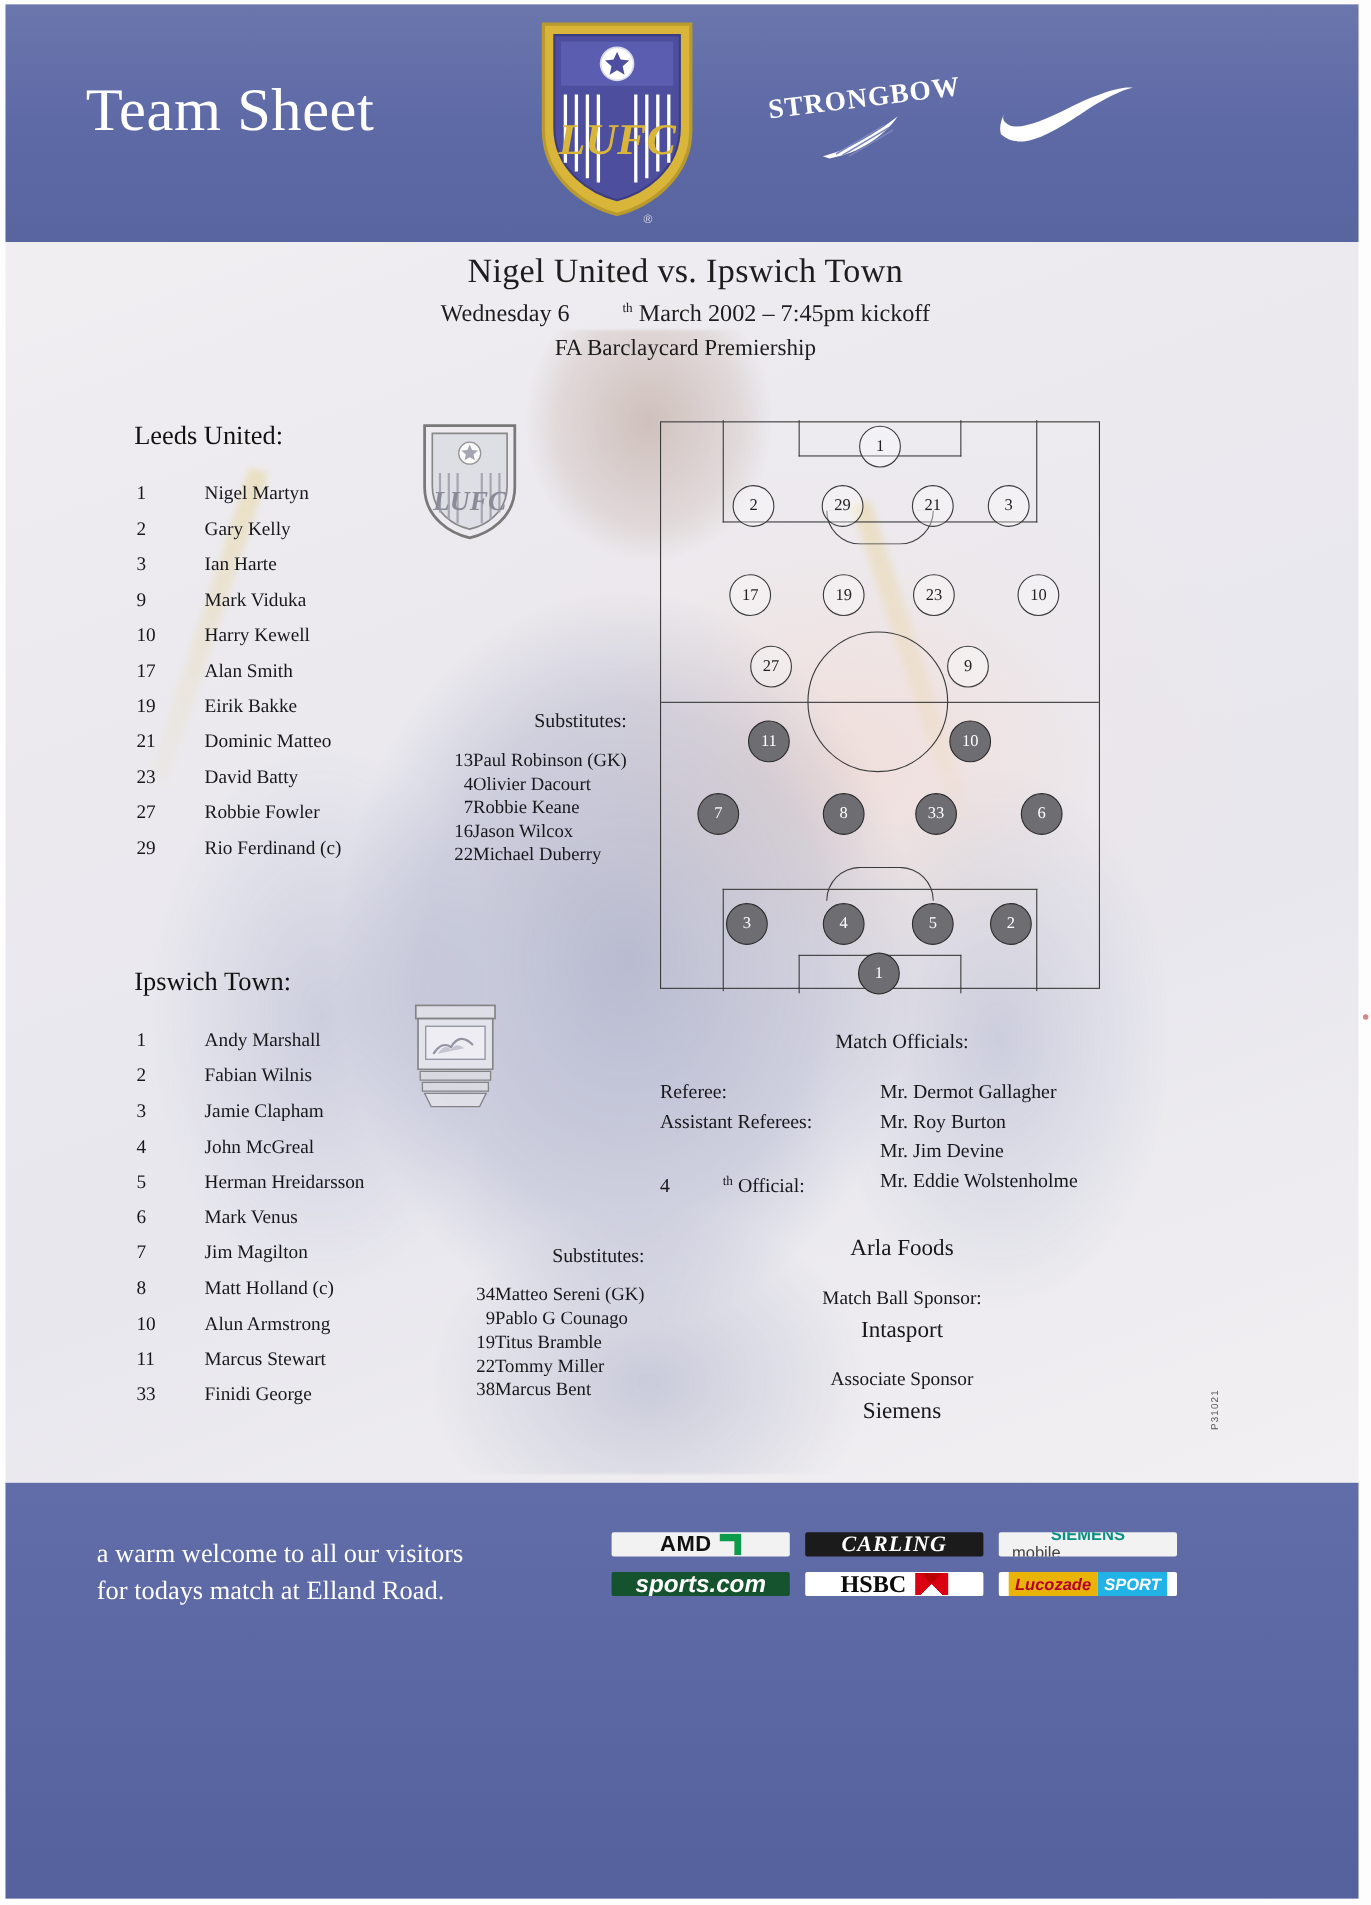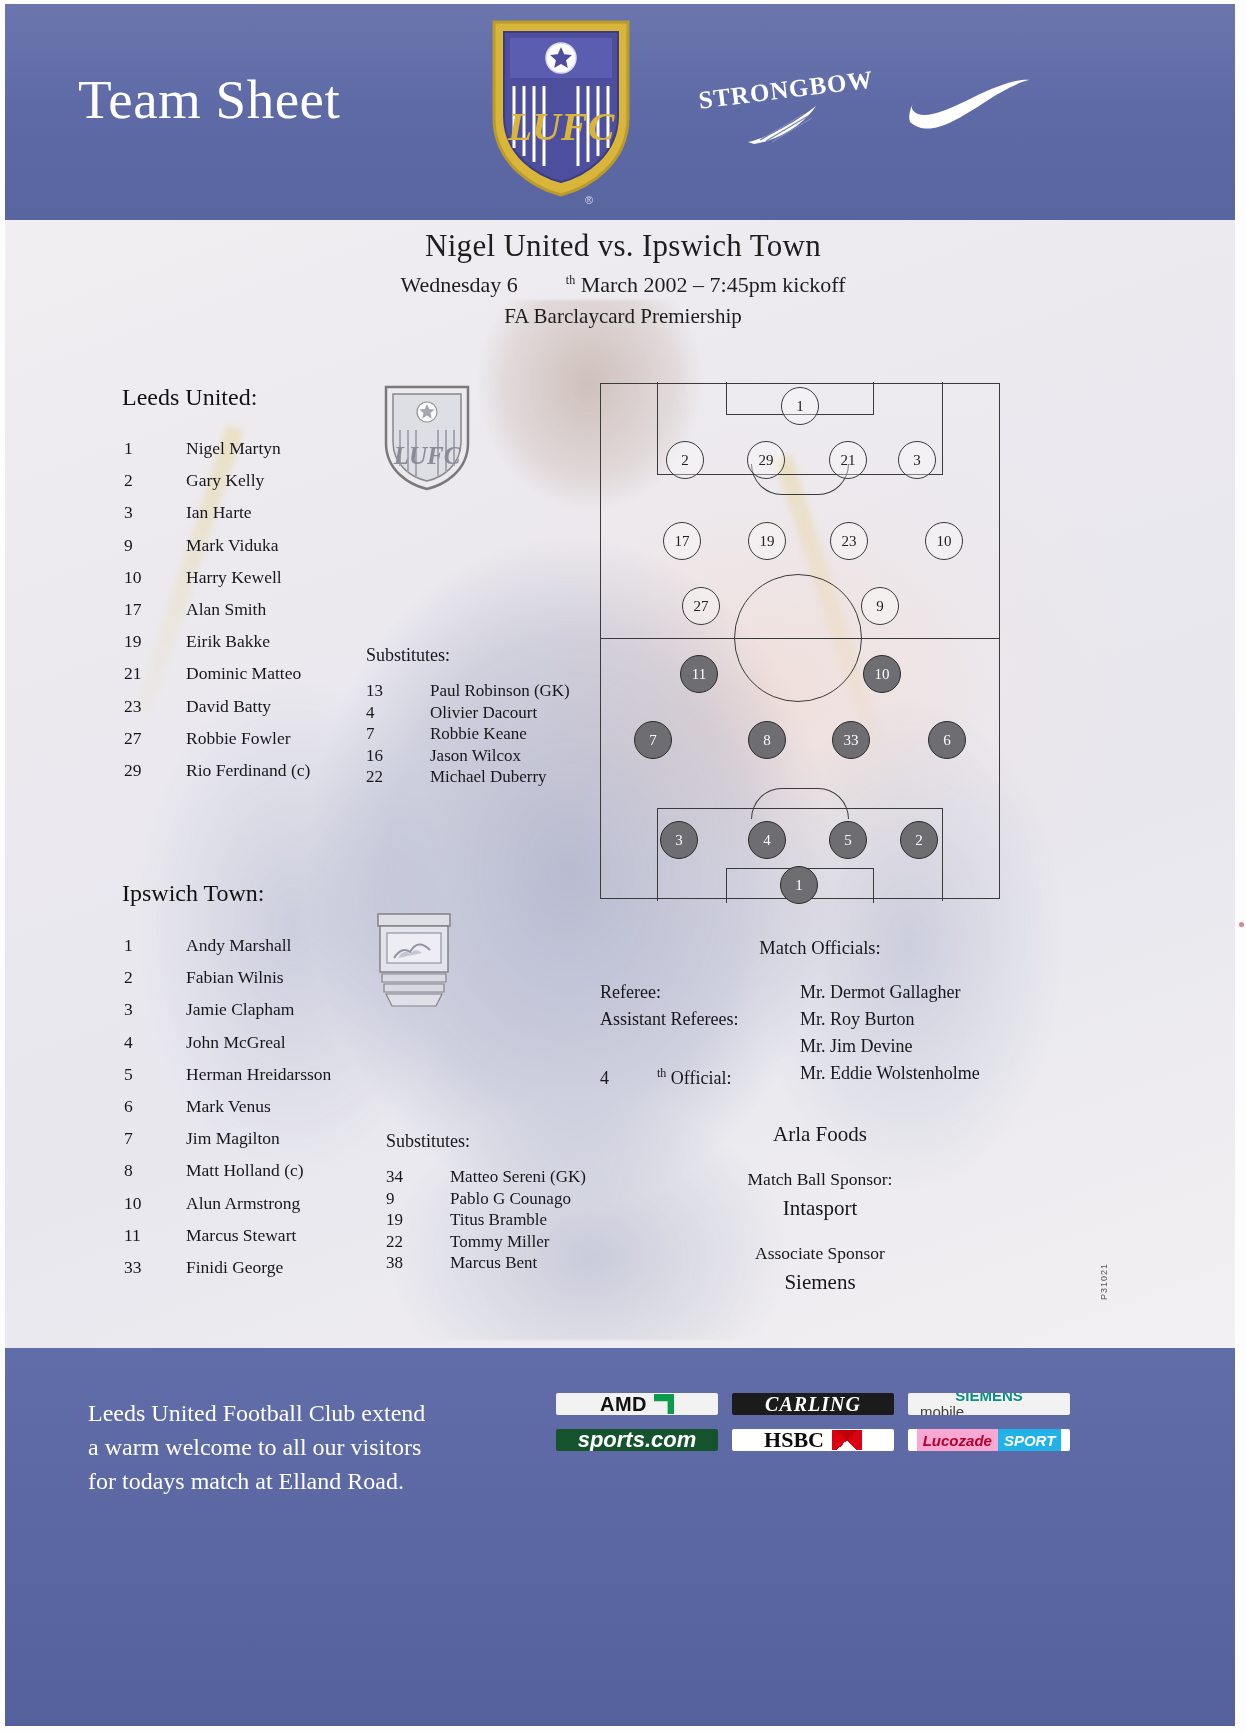--- a/index.html
+++ b/index.html
@@ -148,21 +148,21 @@
     width: 90px; height: 110px;
     opacity: 0.85;
   }
   .badge-ipswich {
     position: absolute;
     left: 374px; top: 910px;
     width: 80px; height: 106px;
     opacity: 0.85;
   }
   
-  .subs-block { position: absolute; font-family: "Liberation Serif", serif; color: #17171c; }
+  .subs-block { position: absolute; font-family: "Liberation Serif", serif; color: #17171c; text-align: right; }
   #leeds-subs { left: 366px; top: 645px; }
   #ipswich-subs { left: 386px; top: 1131px; }
   .subs-title { font-size: 18px; margin-bottom: 14px; }
   .sub-row { display: flex; font-size: 17px; line-height: 21.6px; }
   .sub-num { width: 64px; }
   
   .pitch {
     position: absolute;
     left: 600px; top: 383px;
     width: 398px; height: 514px;
@@ -268,21 +268,21 @@
   .amd-mark { display: inline-block; width: 20px; height: 20px; background: #0c9b4a; margin-left: 7px; clip-path: polygon(0 0, 100% 0, 100% 100%, 68% 100%, 68% 36%, 0 36%); }
   .logo-carling { background: #1b1b1b; color: #ffffff; font-family: "Liberation Serif", serif; font-style: italic; letter-spacing: 1px; }
   .logo-siemens { background: #f2f2f2; color: #0a8f84; font-family: "Liberation Sans", sans-serif; font-size: 15px; flex-direction: column; line-height: 16px; }
   .logo-siemens .sm2 { color: #404040; font-weight: normal; font-size: 15px; align-self: flex-start; margin-left: 12px; }
   .logo-sports { background: #14532d; color: #ffffff; font-family: "Liberation Sans", sans-serif; font-style: italic; font-size: 22px; }
   .logo-sports .dotcom { color: #ffffff; }
   .logo-hsbc { background: #ffffff; color: #0b0b0b; font-family: "Liberation Serif", serif; font-size: 22px; gap: 8px; }
   .hsbc-mark { width: 30px; height: 20px; background: linear-gradient(135deg, #db0011 0 50%, #ffffff 50% 100%); position: relative; }
   .hsbc-mark:after { content: ""; position: absolute; inset: 0; background: linear-gradient(45deg, #ffffff 0 50%, #db0011 50% 100%); mix-blend-mode: multiply; }
   .logo-lucozade { background: #ffffff; font-family: "Liberation Sans", sans-serif; font-size: 15px; padding: 0; }
-  .lz-left { background: #f9a8d4; color: #b3002d; font-weight: bold; padding: 4px 6px; font-style: italic; }
+  .lz-left { background: #eab308; color: #b3002d; font-weight: bold; padding: 4px 6px; font-style: italic; }
   .lz-right { background: #21b3e8; color: #ffffff; font-weight: bold; padding: 4px 6px; font-style: italic; }
   .edge-mark { position: absolute; right: 2px; top: 922px; width: 5px; height: 5px; background: #d08a8a; border-radius: 50%; }
 </style>
 </head>
 <body>
 
 <div class="sheet">
 
   <div class="paper"></div>
 
@@ -569,21 +569,20 @@
     <div class="sp-value">Intasport</div>
     <div class="sp-label">Associate Sponsor</div>
     <div class="sp-value">Siemens</div>
   </div>
 
   <div class="sidecode">P31021</div>
   <div class="edge-mark"></div>
 
   <div class="footer-band"></div>
   <div class="welcome">
-    <div>Leeds United Football Club extend</div>
     <div>a warm welcome to all our visitors</div>
     <div>for todays match at Elland Road.</div>
   </div>
 
   <div class="logo-grid">
     <div class="logo-row">
       <div class="logo logo-amd">
           <span>AMD</span>
           <span class="amd-mark"></span>
         </div>

